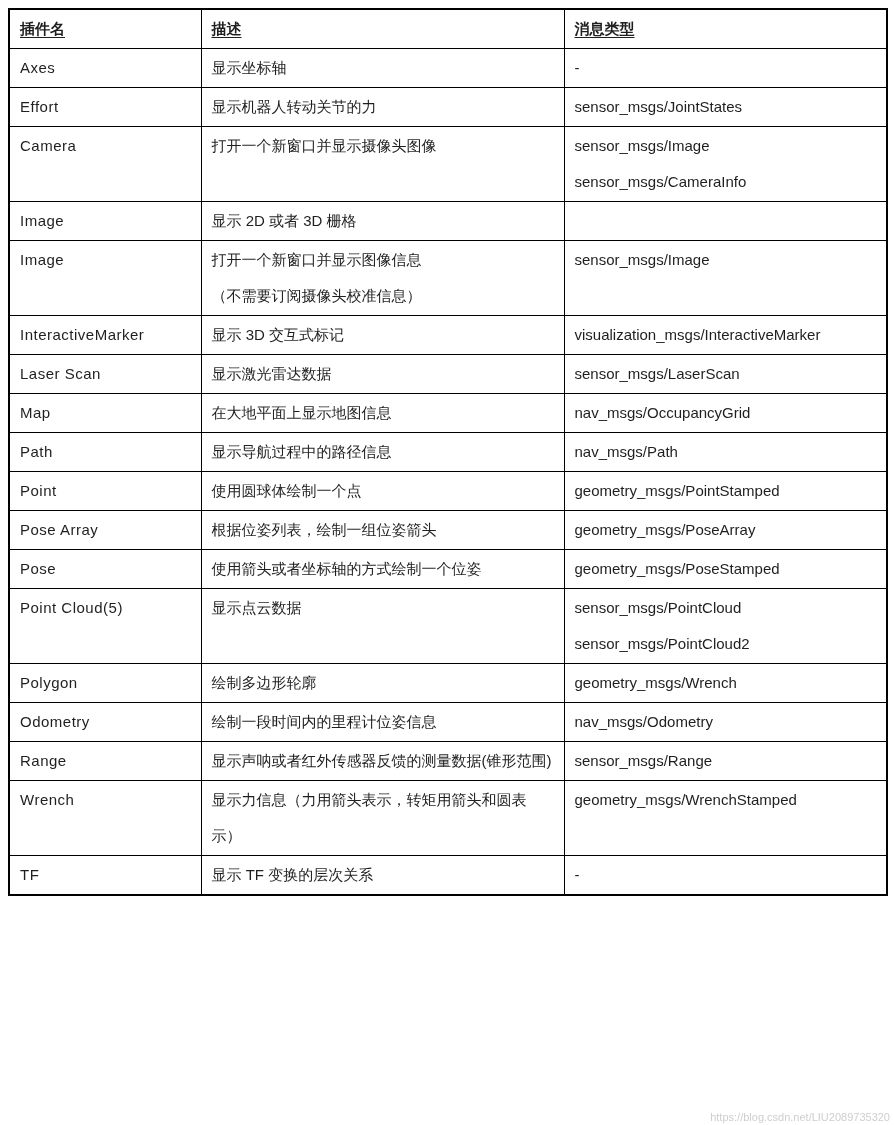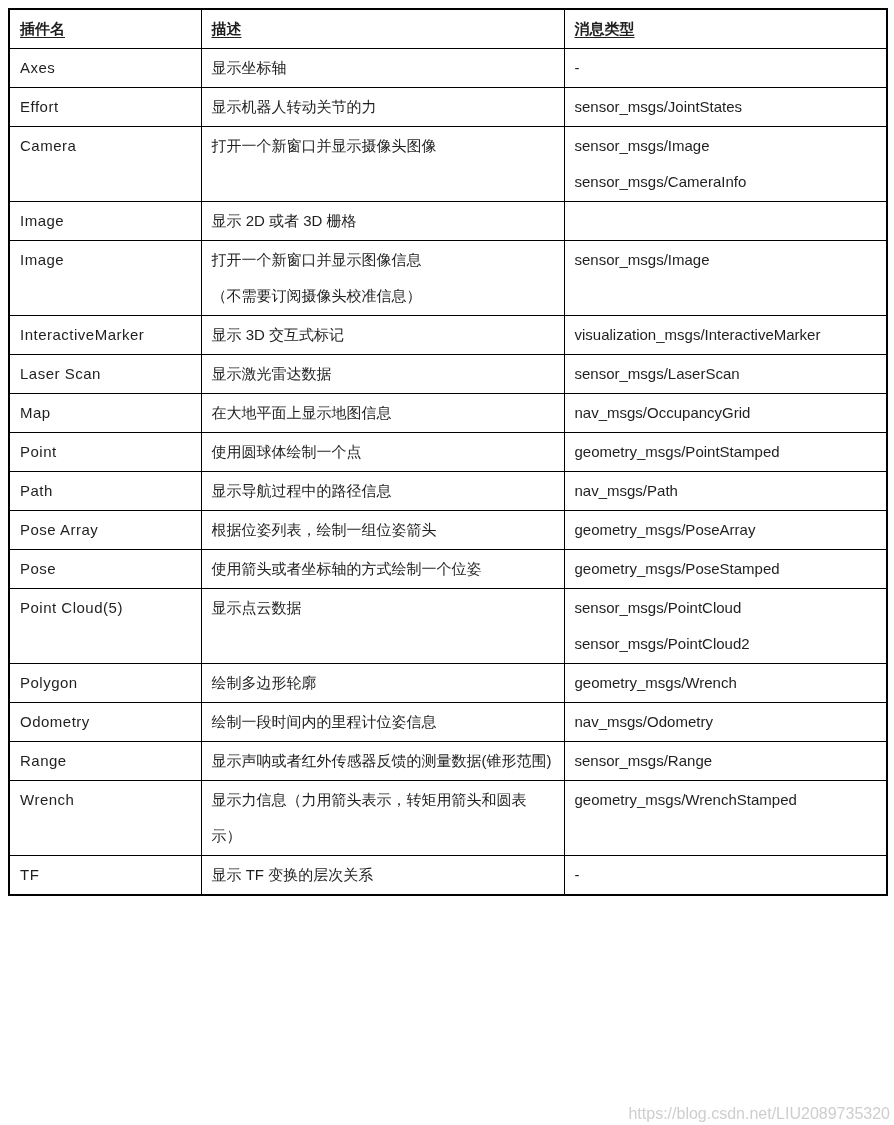--- a/index.html
+++ b/index.html
@@ -41,21 +41,21 @@
 
   .cell-line { display: block; }
   .u { text-underline-offset: 3px; }
 
   .col-name { letter-spacing: 0.5px; }
 
   .watermark {
     position: absolute;
     right: 4px;
     bottom: 2px;
-    font-size: 16px;
+    font-size: 11px;
     color: var(--watermark-color, #c9c9c9);
     opacity: 0.9;
     white-space: nowrap;
     pointer-events: none;
   }
 </style>
 </head>
 <body>
 
 <div class="page">
@@ -140,35 +140,35 @@
         <tr>
           <td class="col-name">Map</td>
           <td class="col-desc">
             <span class="cell-line u">在大地平面上显示地图信息</span>
           </td>
           <td class="col-msg">
             <span class="cell-line u">nav_msgs/OccupancyGrid</span>
           </td>
         </tr>
         <tr>
+          <td class="col-name">Path</td>
+          <td class="col-desc">
+            <span class="cell-line u">显示导航过程中的路径信息</span>
+          </td>
+          <td class="col-msg">
+            <span class="cell-line u">nav_msgs/Path</span>
+          </td>
+        </tr>
+        <tr>
           <td class="col-name">Point</td>
           <td class="col-desc">
             <span class="cell-line u">使用圆球体绘制一个点</span>
           </td>
           <td class="col-msg">
             <span class="cell-line u">geometry_msgs/PointStamped</span>
-          </td>
-        </tr>
-        <tr>
-          <td class="col-name">Path</td>
-          <td class="col-desc">
-            <span class="cell-line u">显示导航过程中的路径信息</span>
-          </td>
-          <td class="col-msg">
-            <span class="cell-line u">nav_msgs/Path</span>
           </td>
         </tr>
         <tr>
           <td class="col-name">Pose Array</td>
           <td class="col-desc">
             <span class="cell-line u">根据位姿列表，绘制一组位姿箭头</span>
           </td>
           <td class="col-msg">
             <span class="cell-line u">geometry_msgs/PoseArray</span>
           </td>

